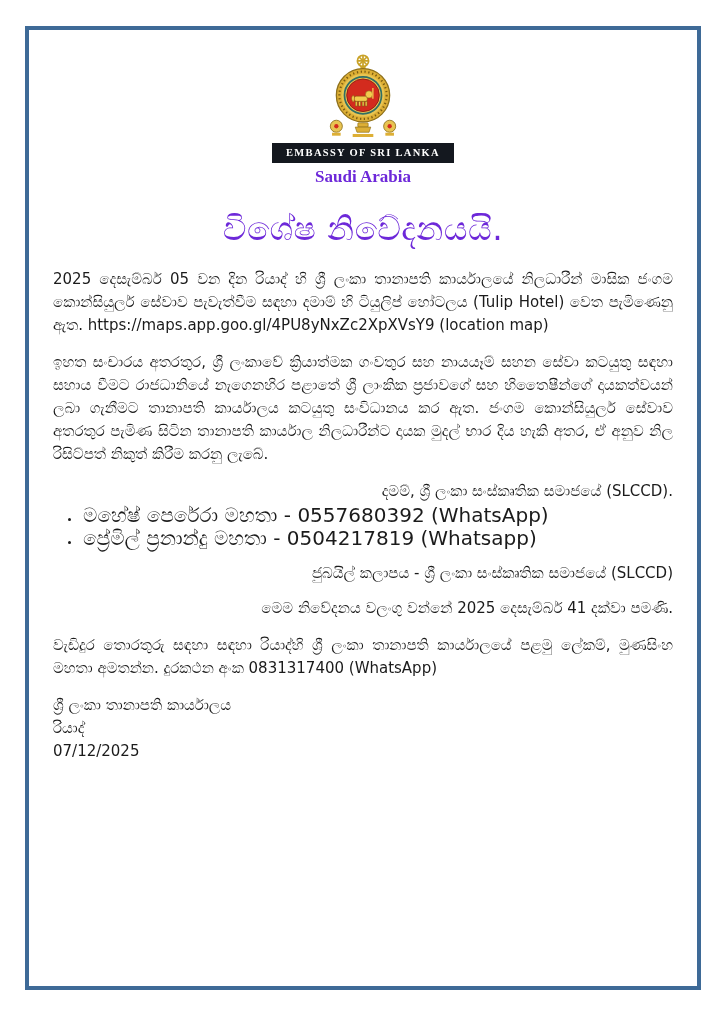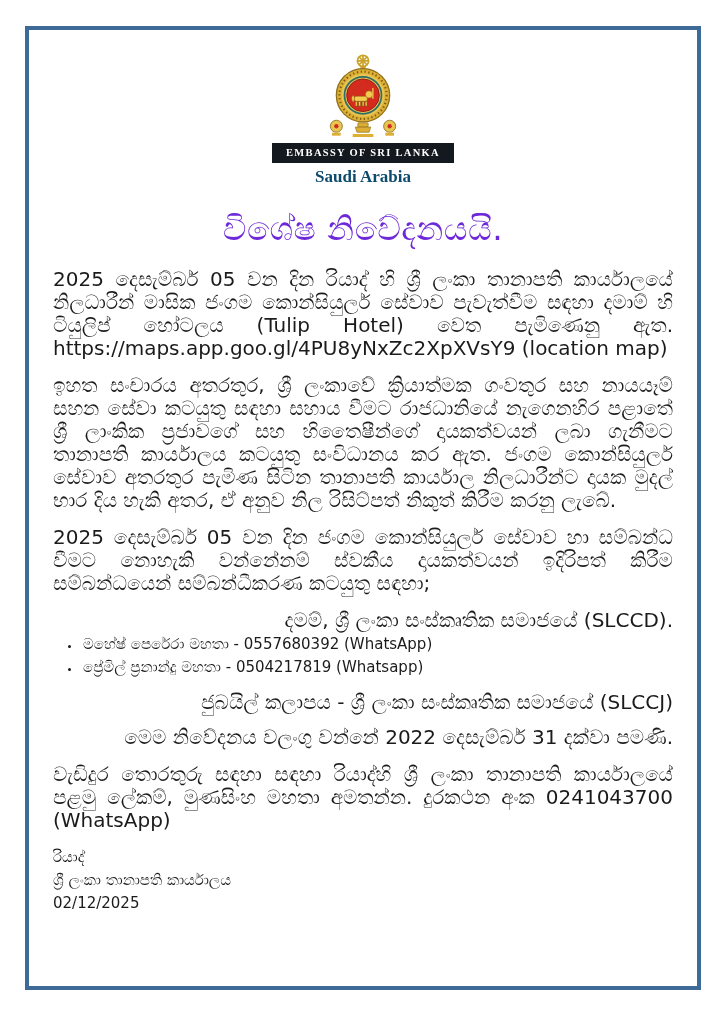--- a/index.html
+++ b/index.html
@@ -17,38 +17,38 @@
   .letterhead{text-align:center;line-height:0;}
   .emblem{display:inline-block;}
   .embassy-bar{
     display:inline-block;background:#14181F;color:#ffffff;
     font-family:"Liberation Serif","DejaVu Serif",serif;font-weight:bold;
     font-size:10.5px;letter-spacing:1.3px;line-height:14px;
     padding:3px 14px;margin-top:3px;
   }
   .country{
     font-family:"Liberation Serif","DejaVu Serif",serif;font-weight:bold;
-    font-size:17px;line-height:22px;color:#0c4a6e;margin-top:3px;
+    font-size:17px;line-height:22px;color:#6d28d9;margin-top:3px;
   }
   .title{
     font-size:33px;font-weight:400;color:#6d28d9;
     text-align:center;margin:20px 0 0 0;line-height:42px;
     letter-spacing:0.5px;
   }
   .bodytext{margin-top:18px;}
   .bodytext p{
-    font-size:20px;line-height:23px;text-align:justify;
+    font-size:15px;line-height:23px;text-align:justify;
     margin:0 0 14px 0;
   }
   .bodytext p.nojust{text-align:right;}
   .group{margin:0 0 12px 0;}
   .group .ghead{margin:0;}
   .group ul{margin:1px 0 0 12px;padding:0 0 0 16px;}
   .group li{
-    font-size:15px;line-height:23px;margin:0;
+    font-size:20px;line-height:23px;margin:0;
     padding-left:2px;
   }
   .group li::marker{font-size:11px;}
   .signoff p{margin:0;font-size:15px;line-height:23px;text-align:left;}
 </style>
 </head>
 <body>
 
 <div class="page">
   <div class="frame">
@@ -92,38 +92,37 @@
         <span class="embassy-bar">EMBASSY OF SRI LANKA</span>
       </div>
       <div class="country">Saudi Arabia</div>
     </div>
 
     <h1 class="title">විශේෂ නිවේදනයයි.</h1>
 
     <div class="bodytext">
       <p>2025 දෙසැම්බර් 05 වන දින රියාද් හි ශ්‍රී ලංකා තානාපති කාර්යාලයේ නිලධාරීන් මාසික ජංගම කොන්සියුලර් සේවාව පැවැත්වීම සඳහා දමාම් හි ටියුලිප් හෝටලය (Tulip Hotel) වෙත පැමිණෙනු ඇත. https://maps.app.goo.gl/4PU8yNxZc2XpXVsY9 (location map)</p>
       <p>ඉහත සංචාරය අතරතුර, ශ්‍රී ලංකාවේ ක්‍රියාත්මක ගංවතුර සහ නායයෑම් සහන සේවා කටයුතු සඳහා සහාය වීමට රාජධානියේ නැගෙනහිර පළාතේ ශ්‍රී ලාංකික ප්‍රජාවගේ සහ හිතෛෂීන්ගේ දායකත්වයන් ලබා ගැනීමට තානාපති කාර්යාලය කටයුතු සංවිධානය කර ඇත. ජංගම කොන්සියුලර් සේවාව අතරතුර පැමිණ සිටින තානාපති කාර්යාල නිලධාරීන්ට දායක මුදල් භාර දිය හැකි අතර, ඒ අනුව නිල රිසිට්පත් නිකුත් කිරීම කරනු ලැබේ.</p>
-      <p>2025 දෙසැම්බර් 05 වන දින ජංගම කොන්සියුලර් සේවාව හා සම්බන්ධ වීමට නොහැකි වන්නේනම් ස්වකීය දායකත්වයන් ඉදිරිපත් කිරීම සම්බන්ධයෙන් සම්බන්ධීකරණ කටයුතු සඳහා;</p>
 
       <div class="group">
         <p class="ghead nojust">දමම්, ශ්‍රී ලංකා සංස්කෘතික සමාජයේ (SLCCD).</p>
         <ul>
           <li>මහේෂ් පෙරේරා මහතා - 0557680392 (WhatsApp)</li>
           <li>ප්‍රේමිල් ප්‍රනාන්දු මහතා - 0504217819 (Whatsapp)</li>
         </ul>
       </div>
 
       <div class="group">
-        <p class="ghead nojust">ජුබයිල් කලාපය - ශ්‍රී ලංකා සංස්කෘතික සමාජයේ (SLCCJ)</p>
+        <p class="ghead nojust">ජුබයිල් කලාපය - ශ්‍රී ලංකා සංස්කෘතික සමාජයේ (SLCCD)</p>
       </div>
 
-      <p class="nojust">මෙම නිවේදනය වලංගු වන්නේ 2022 දෙසැම්බර් 31 දක්වා පමණි.</p>
-      <p>වැඩිදුර තොරතුරු සඳහා සඳහා රියාද්හි ශ්‍රී ලංකා තානාපති කාර්යාලයේ පළමු ලේකම්, මුණසිංහ මහතා අමතන්න. දුරකථන අංක 0241043700 (WhatsApp)</p>
+      <p class="nojust">මෙම නිවේදනය වලංගු වන්නේ 2025 දෙසැම්බර් 41 දක්වා පමණි.</p>
+      <p>වැඩිදුර තොරතුරු සඳහා සඳහා රියාද්හි ශ්‍රී ලංකා තානාපති කාර්යාලයේ පළමු ලේකම්, මුණසිංහ මහතා අමතන්න. දුරකථන අංක 0831317400 (WhatsApp)</p>
 
       <div class="signoff">
+        <p>ශ්‍රී ලංකා තානාපති කාර්යාලය</p>
         <p>රියාද්</p>
-        <p>ශ්‍රී ලංකා තානාපති කාර්යාලය</p>
-        <p>02/12/2025</p>
+        <p>07/12/2025</p>
       </div>
     </div>
 
   </div>
 </div>
 
 </body></html>

